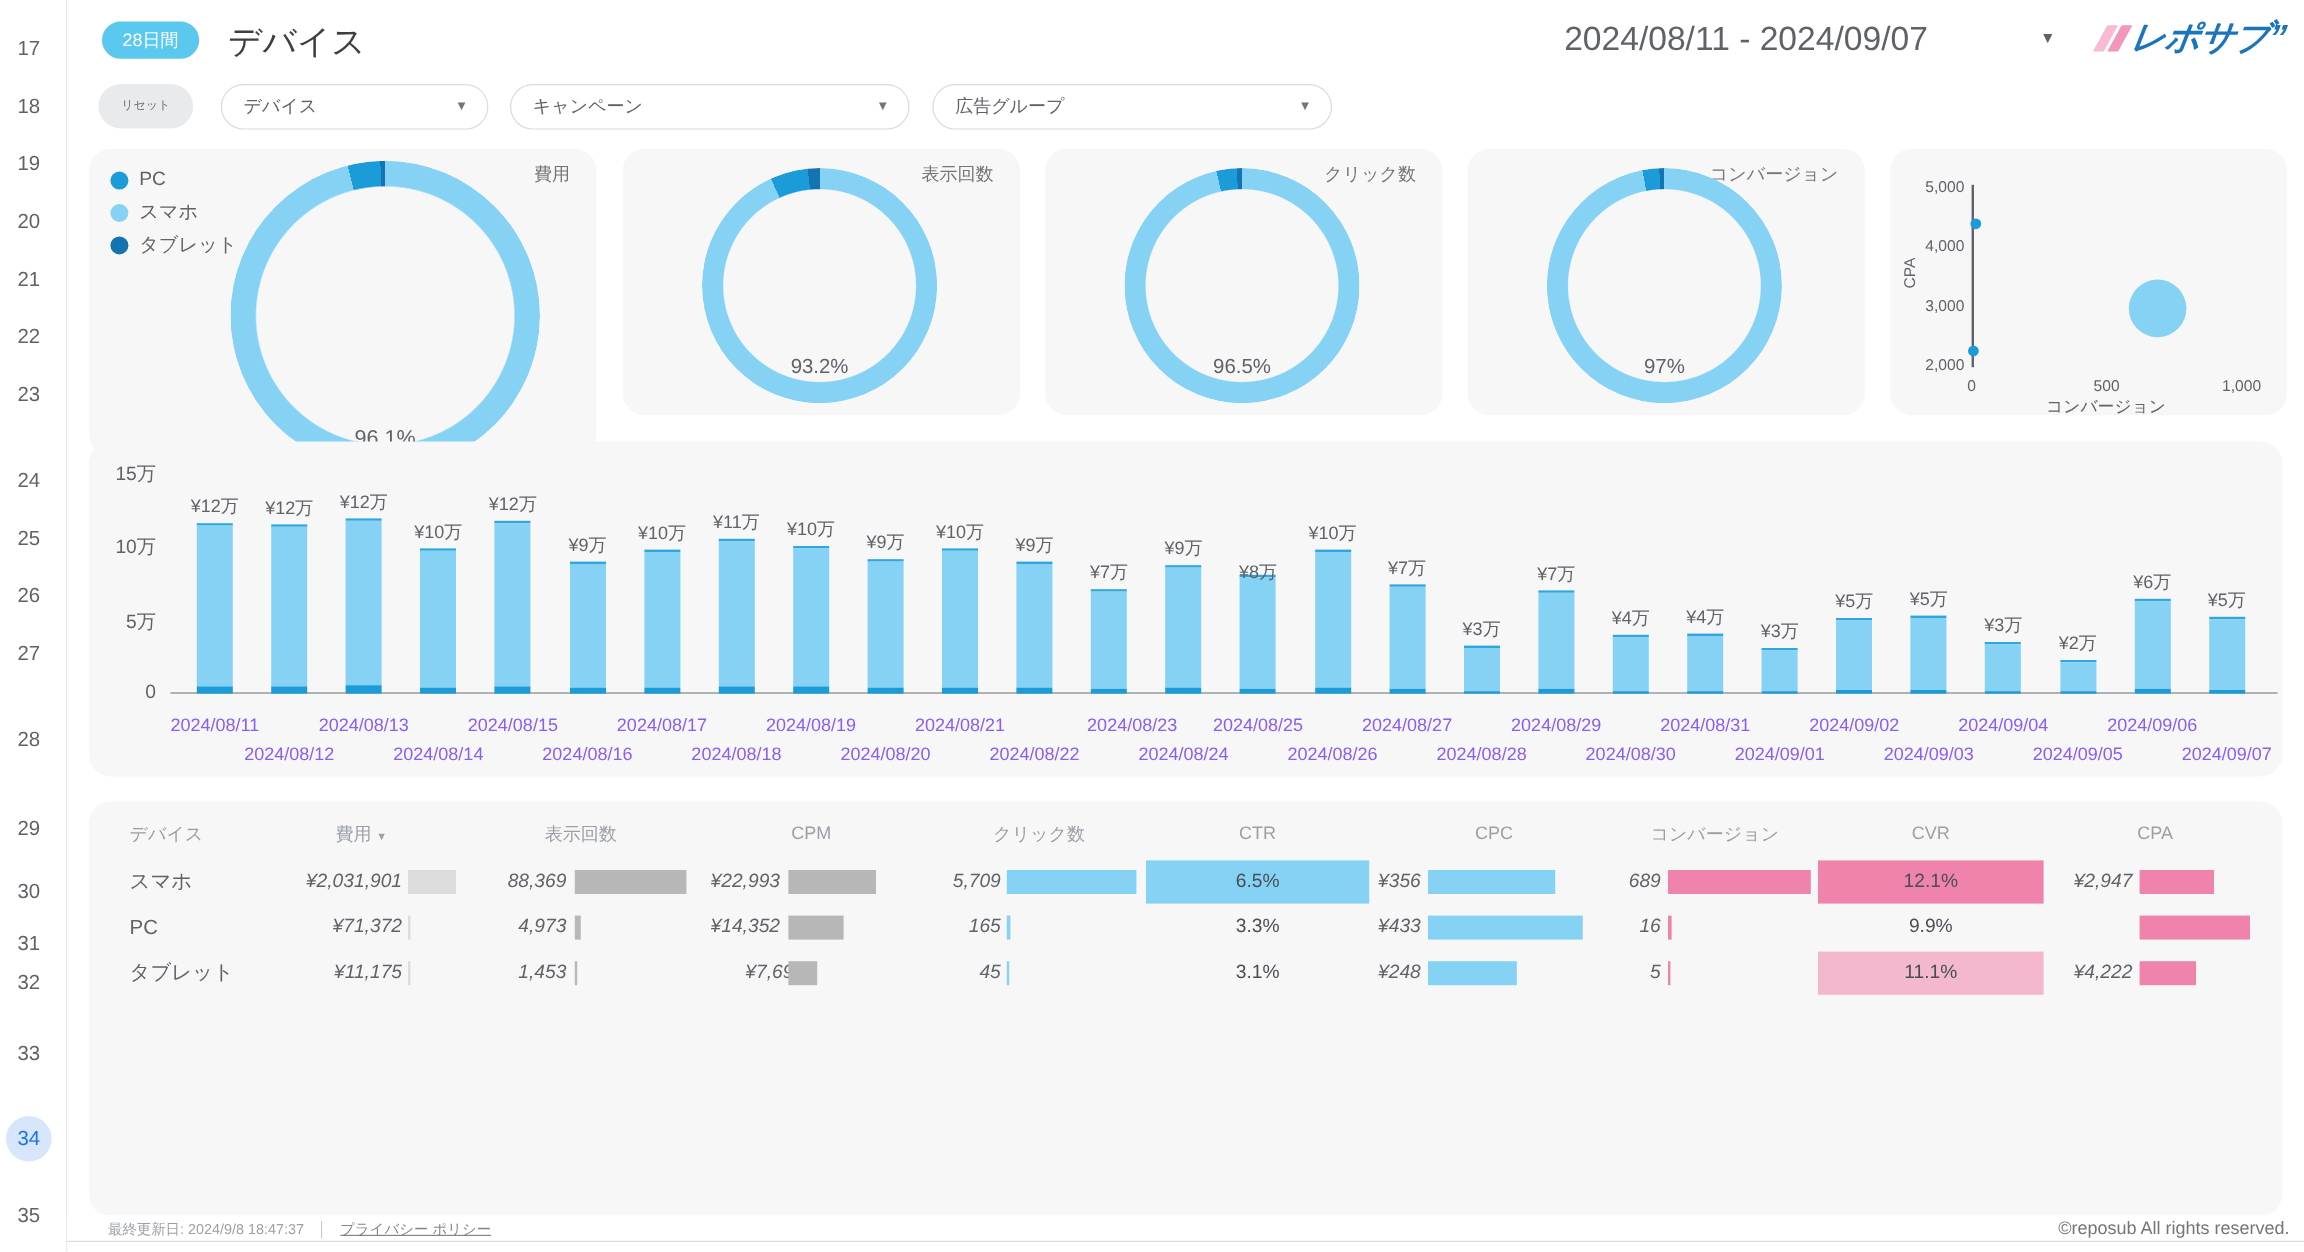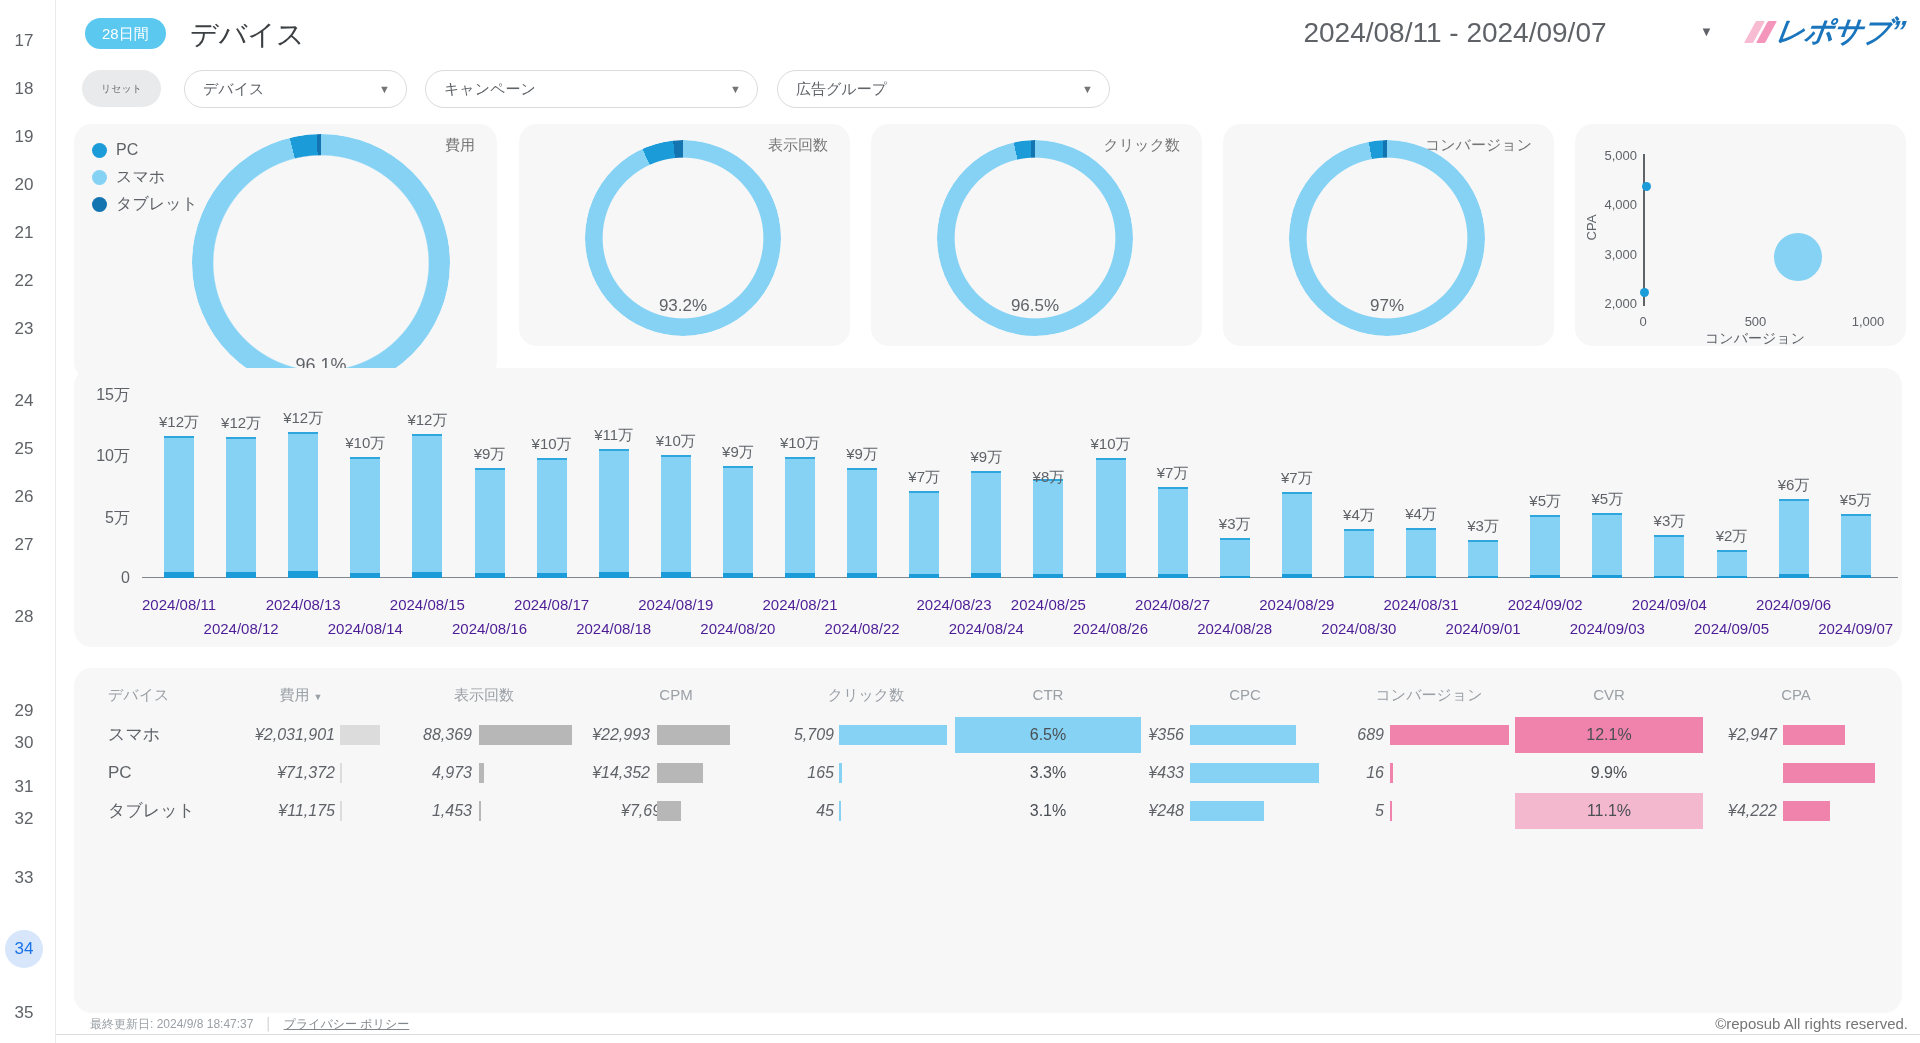--- a/index.html
+++ b/index.html
@@ -73,21 +73,21 @@
   .sc-pt { position:absolute; border-radius:50%; cursor:pointer; }
 
   
   .y-tick { position:absolute; left:0; width:56px; text-align:right; font-size:16px; color:#5F6368; }
   .baseline { position:absolute; left:68px; top:209px; width:1756px; height:1px; background:#80868B; }
   .vbar { position:absolute; display:flex; flex-direction:column; cursor:pointer; }
   .vbar .seg-tab { background:#2FA6DE; }
   .vbar .seg-sm  { background:#85D2F4; flex:1; }
   .vbar .seg-pc  { background:#1C9BD9; }
   .bar-val { position:absolute; width:90px; text-align:center; font-size:15px; color:#5F6368; }
-  .x-date { position:absolute; width:130px; text-align:center; font-size:15px; color:#4c1d95; }
+  .x-date { position:absolute; width:130px; text-align:center; font-size:15px; color:#8b5cf6; }
 
   
   .th { position:absolute; top:18px; font-size:15px; color:#9AA0A6; }
   .th.center { width:200px; text-align:center; }
   .sort-caret { font-size:9px; margin-left:4px; color:#9AA0A6; }
   .trow { position:absolute; left:0; width:1828px; height:38px; }
   .tdevice { position:absolute; left:34px; line-height:38px; font-size:17px; color:#5F6368; }
   .tnum { position:absolute; width:220px; text-align:right; line-height:38px; font-size:16px; color:#5F6368;font-style:italic; }
   .tbar { position:absolute; top:9px; height:20px; }
   .theat { position:absolute; top:1px; height:36px; line-height:36px; text-align:center;
@@ -111,21 +111,21 @@
       <div class="page-num" style="top: 118px;">19</div>
       <div class="page-num" style="top: 166px;">20</div>
       <div class="page-num" style="top: 214px;">21</div>
       <div class="page-num" style="top: 262px;">22</div>
       <div class="page-num" style="top: 310px;">23</div>
       <div class="page-num" style="top: 382px;">24</div>
       <div class="page-num" style="top: 430px;">25</div>
       <div class="page-num" style="top: 478px;">26</div>
       <div class="page-num" style="top: 526px;">27</div>
       <div class="page-num" style="top: 598px;">28</div>
-      <div class="page-num" style="top: 692px;">29</div>
+      <div class="page-num" style="top: 672px;">29</div>
       <div class="page-num" style="top: 724px;">30</div>
       <div class="page-num" style="top: 768px;">31</div>
       <div class="page-num" style="top: 800px;">32</div>
       <div class="page-num" style="top: 859px;">33</div>
       <div class="page-num active" style="top: 930px;">34</div>
       <div class="page-num" style="top: 994px;">35</div>
     </div>
 
   <div id="main">
     <div class="badge">28日間</div>
@@ -297,21 +297,21 @@
           <div class="seg-pc" style="height: 5px;"></div>
         </div>
         <div class="bar-val" style="left: 743.1px; top: 77px;">¥9万</div>
         <div class="x-date" style="left: 723.1px; top: 252px;">2024/08/22</div>
         <div class="vbar" style="left: 835.2px; top: 123px; width: 30px; height: 87px;">
           <div class="seg-tab" style="height: 2px;"></div>
           <div class="seg-sm"></div>
           <div class="seg-pc" style="height: 4px;"></div>
         </div>
         <div class="bar-val" style="left: 805.2px; top: 100px;">¥7万</div>
-        <div class="x-date" style="left: 815px; top: 228px;">2024/08/23</div>
+        <div class="x-date" style="left: 777px; top: 228px; text-align: right;">2024/08/23</div>
         <div class="vbar" style="left: 897.3px; top: 103px; width: 30px; height: 107px;">
           <div class="seg-tab" style="height: 2px;"></div>
           <div class="seg-sm"></div>
           <div class="seg-pc" style="height: 5px;"></div>
         </div>
         <div class="bar-val" style="left: 867.3px; top: 80px;">¥9万</div>
         <div class="x-date" style="left: 847.3px; top: 252px;">2024/08/24</div>
         <div class="vbar" style="left: 959.4px; top: 111px; width: 30px; height: 99px;">
           <div class="seg-tab" style="height: 2px;"></div>
           <div class="seg-sm"></div>

